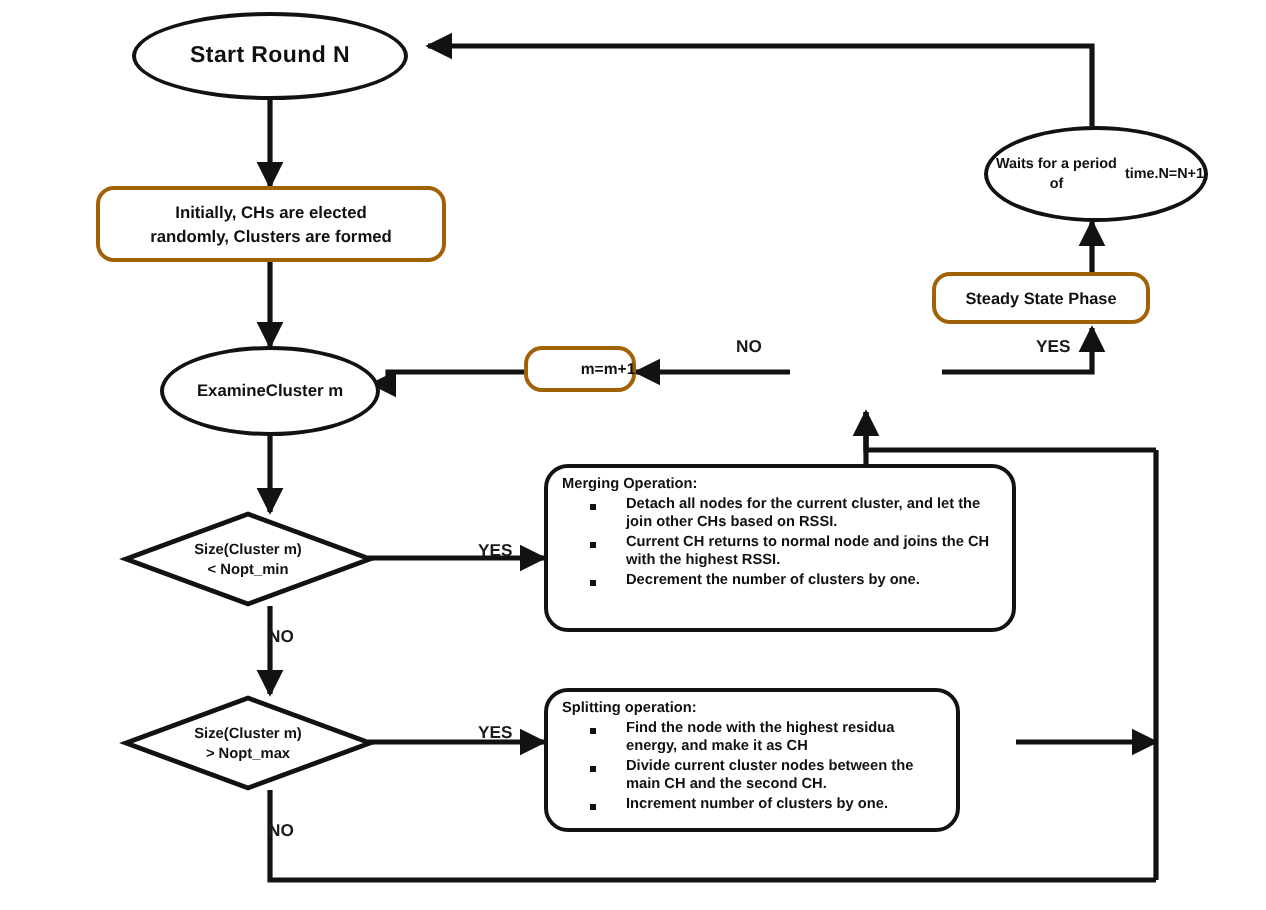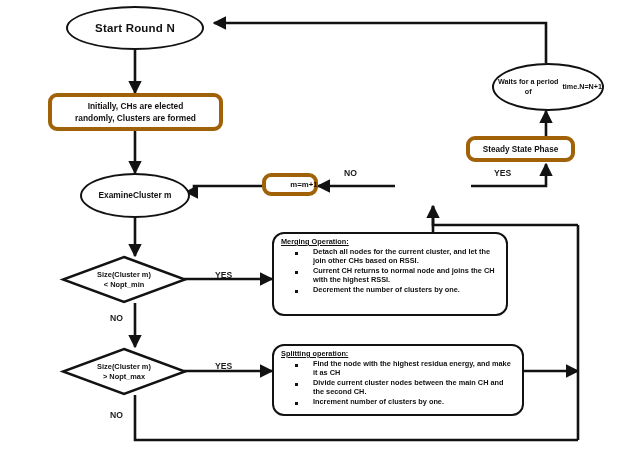--- a/index.html
+++ b/index.html
@@ -30,21 +30,21 @@
     color: #111111;
     font-weight: bold;
     z-index: 3;
   }
   .ellipse {
     border: 2px solid #121212;
     border-radius: 50%;
     background: #ffffff;
   }
   .rrect {
-    border: 4px solid #a16207;
+    border: 2px solid #a16207;
     border-radius: 9px;
     background: #ffffff;
   }
   .diamond-wrap {
     position: absolute;
     z-index: 3;
   }
   .diamond-wrap svg {
     position: absolute;
     left: 0; top: 0;
@@ -63,37 +63,37 @@
     font-weight: bold;
     line-height: 1.25;
   }
   .edge-label {
     position: absolute;
     color: #1b1b1b;
     font-weight: bold;
     font-family: "Liberation Sans", sans-serif;
     z-index: 4;
     white-space: nowrap;
+    margin-left: 24px;
   }
   .oplist {
     position: absolute;
     box-sizing: border-box;
     border: 2px solid #121212;
     border-radius: 12px;
     background: #ffffff;
     z-index: 3;
     padding: 4px 6px 4px 7px;
     color: #111111;
     font-weight: bold;
   }
   .op-title {
     font-weight: bold;
     margin: 0 0 1px 0;
     line-height: 1.2;
-    text-decoration: underline;
   }
   .op-ul {
     margin: 0;
     padding: 0;
     list-style: none;
   }
   .op-ul li {
     position: relative;
     padding-left: 32px;
     line-height: 1.22;
@@ -211,21 +211,21 @@
 
   <div class="oplist t-op" style="left:272px; top:232px; width:236px; height:84px;">
     <div class="op-title">Merging Operation:</div>
     <ul class="op-ul">
       <li>Detach all nodes for the current cluster, and let the join other CHs based on RSSI.</li>
       <li>Current CH returns to normal node and joins the CH with the highest RSSI.</li>
       <li>Decrement the number of clusters by one.</li>
     </ul>
   </div>
 
-  <div class="oplist t-op" style="left:272px; top:344px; width:252px; height:72px;">
+  <div class="oplist t-op" style="left:272px; top:344px; width:208px; height:72px;">
     <div class="op-title">Splitting operation:</div>
     <ul class="op-ul">
       <li>Find the node with the highest residua energy, and make it as CH</li>
       <li>Divide current cluster nodes between the main CH and the second CH.</li>
       <li>Increment number of clusters by one.</li>
     </ul>
   </div>
 
   <div class="edge-label t-yesno" style="left:344px; top:168px;">NO</div>
 

